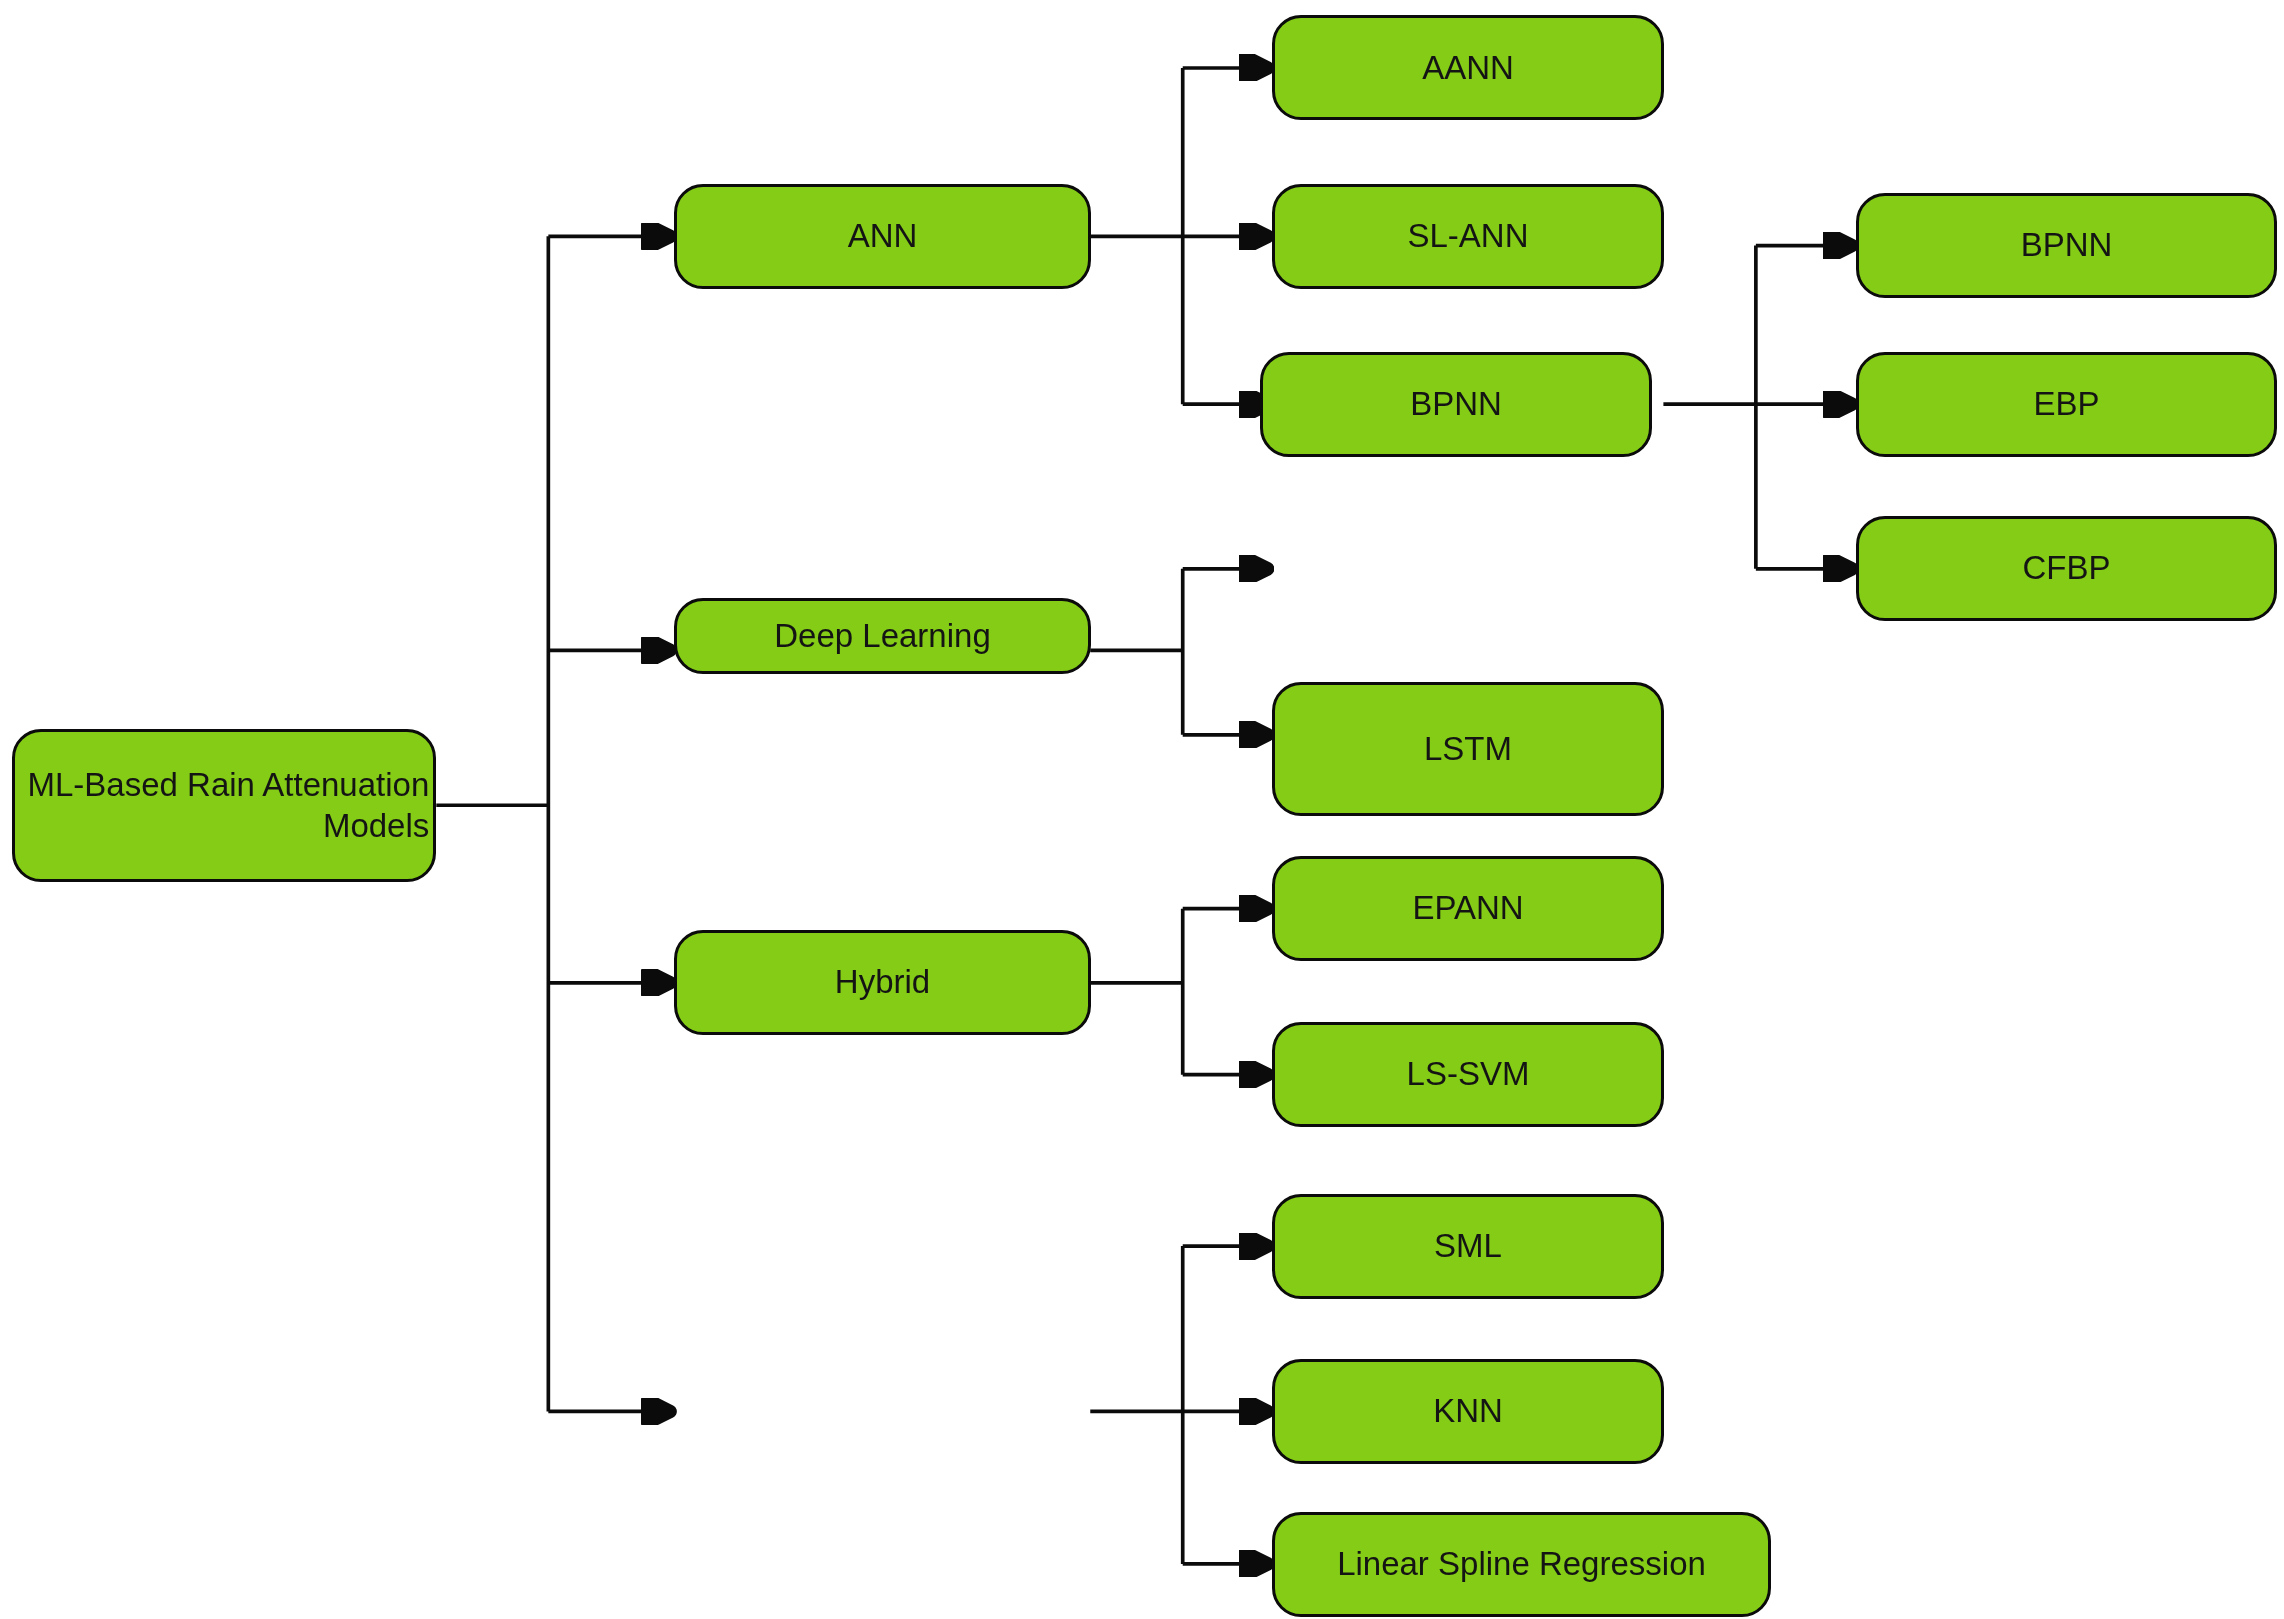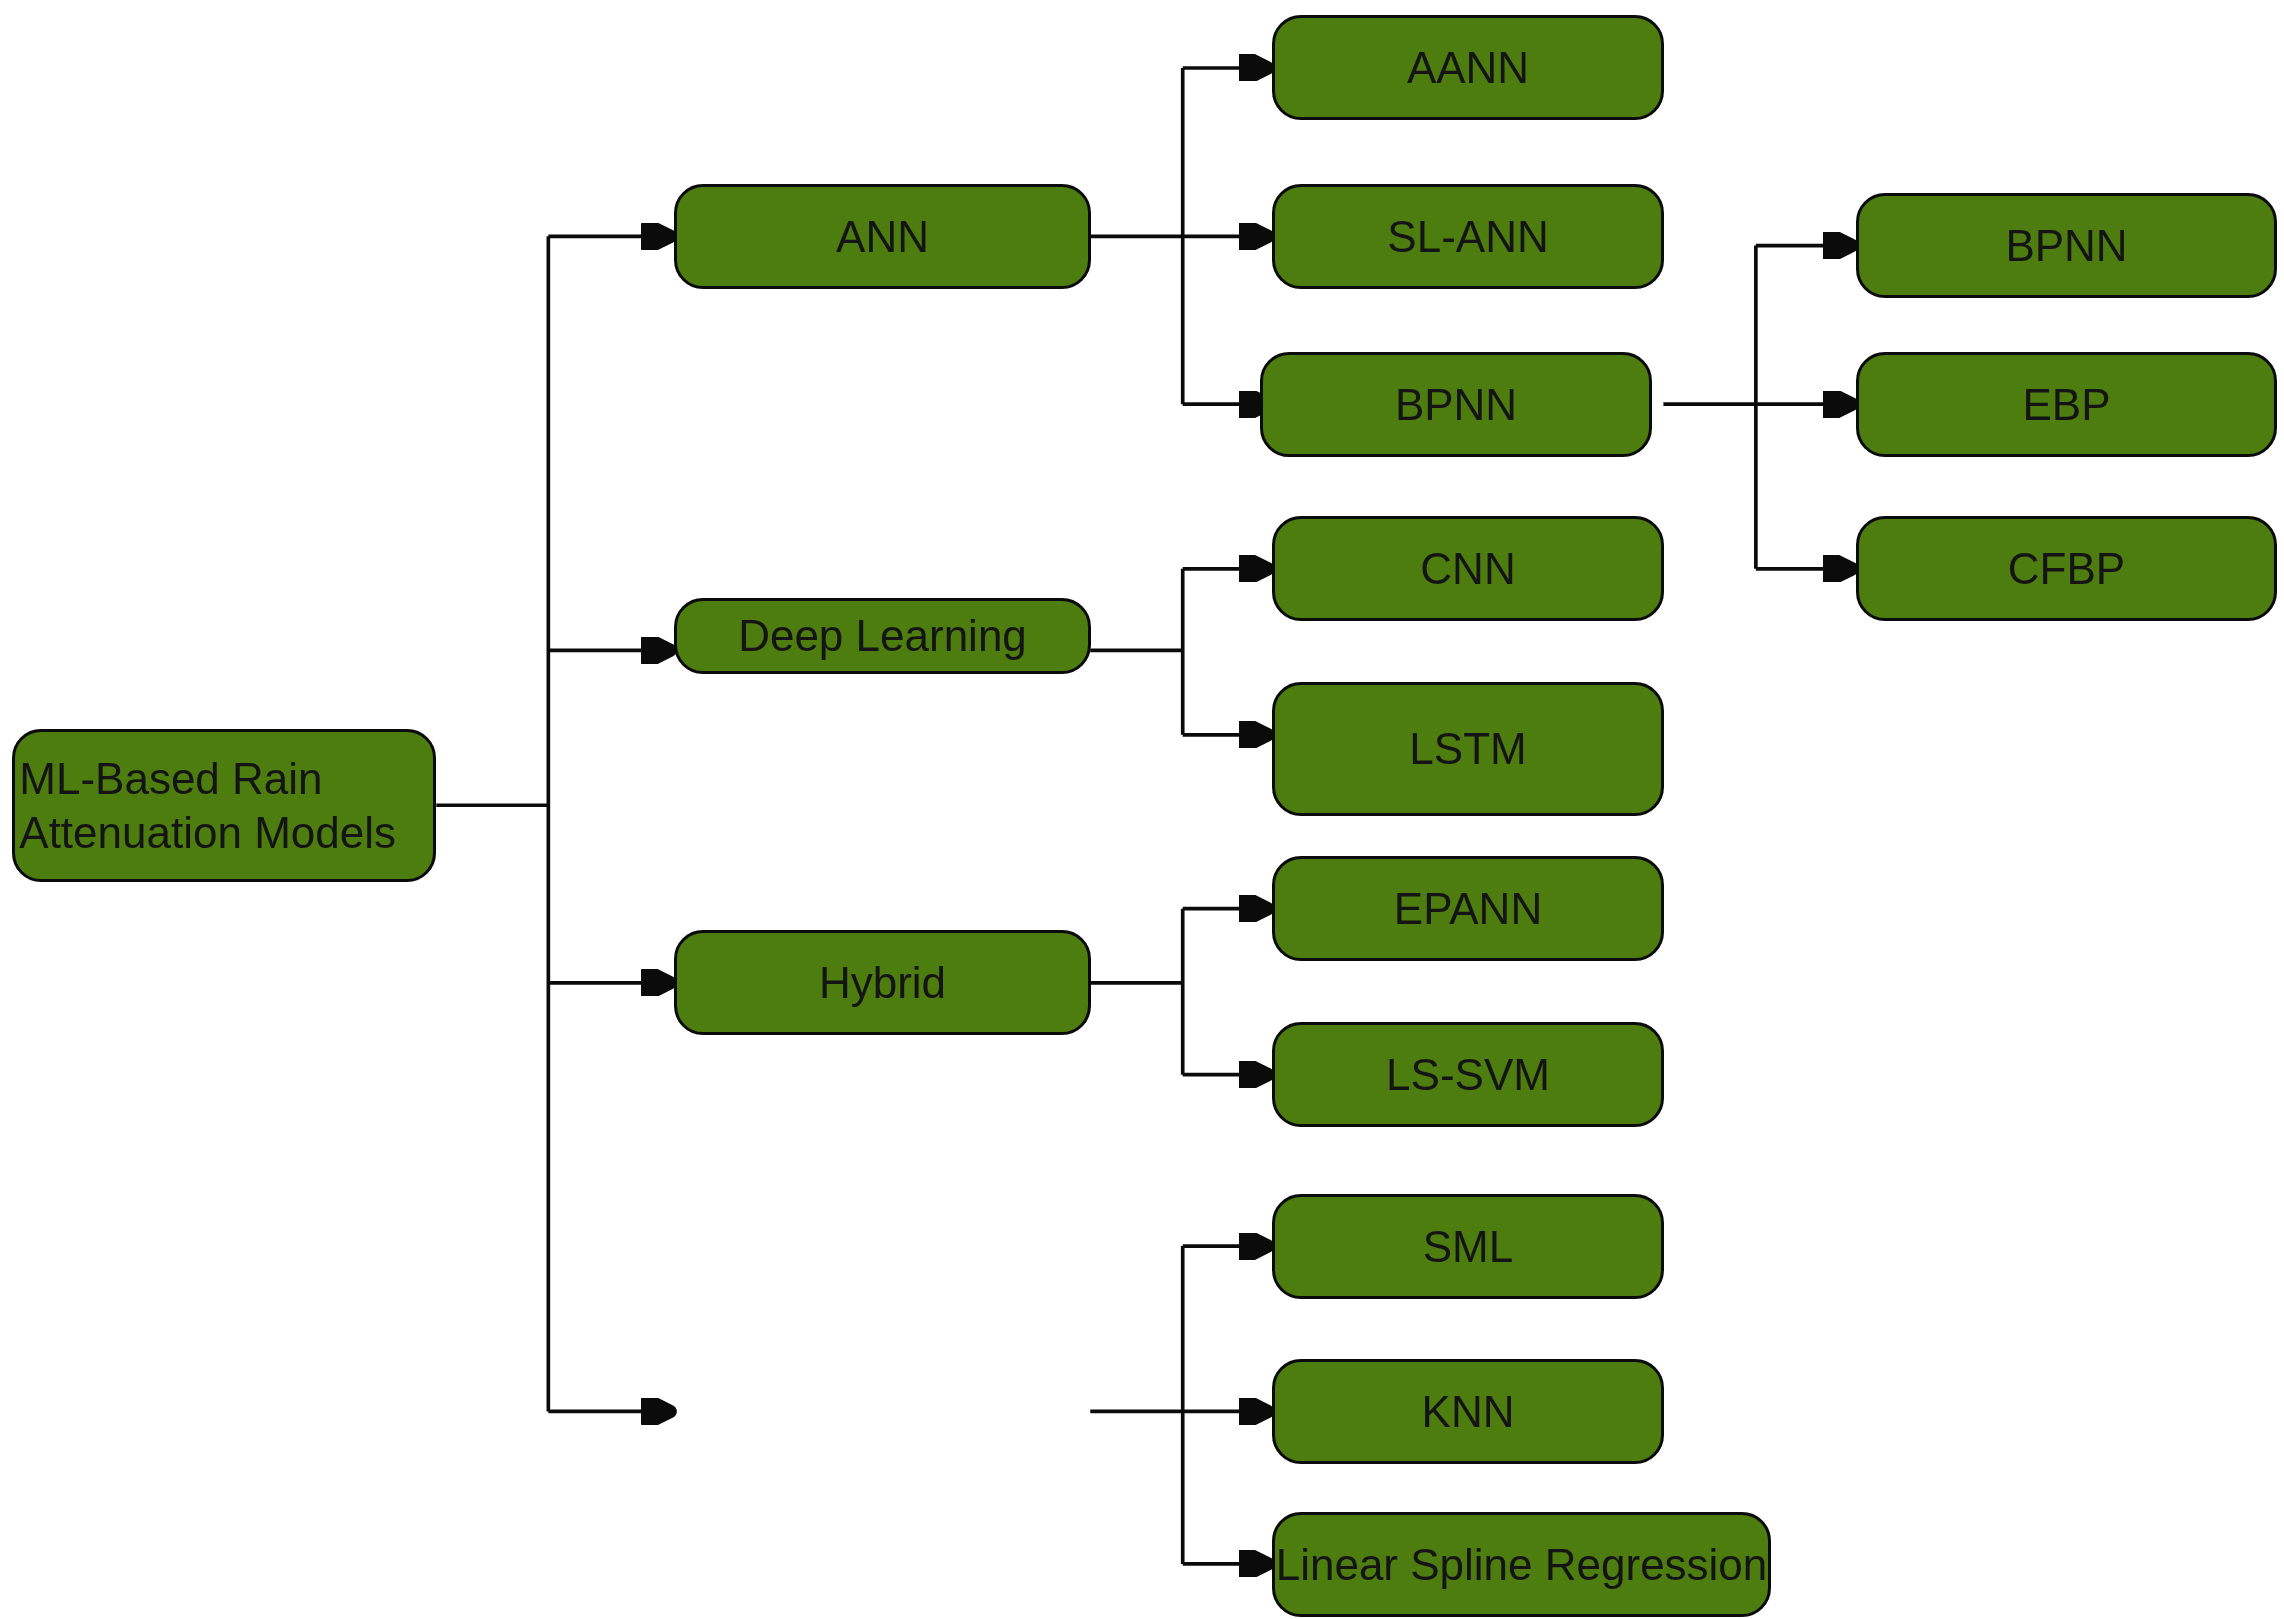--- a/index.html
+++ b/index.html
@@ -26,27 +26,27 @@
     fill: none;
     stroke: #0b0b0b;
     stroke-width: 6;
   }
   .node {
     position: absolute;
     box-sizing: border-box;
     display: flex;
     align-items: center;
     justify-content: center;
-    background: #4d7c0f;
+    background: #84cc16;
     border: 3.7px solid #0b0b0b;
     border-radius: 29px;
     color: #141414;
-    font-size: 44px;
+    font-size: 33px;
     line-height: 1.22;
-    text-align: left;
+    text-align: right;
     padding: 0 14.7px;
     white-space: nowrap;
   }
   .node.wrap {
     white-space: normal;
     padding: 0 4px;
   }
 </style>
 </head>
 <body>
@@ -99,21 +99,20 @@
   <div class="node wrap" style="left:12.3px; top:729px; width:424px; height:153px;">ML-Based Rain Attenuation Models</div>
 
   <div class="node" style="left:674px; top:184px; width:417px; height:105px;">ANN</div>
   <div class="node" style="left:674px; top:598px; width:417px; height:76px;">Deep Learning</div>
   <div class="node" style="left:674px; top:930px; width:417px; height:105px;">Hybrid</div>
 
   <div class="node" style="left:1272px; top:15.3px; width:392px; height:105px;">AANN</div>
   <div class="node" style="left:1272px; top:184px; width:392px; height:105px;">SL-ANN</div>
   <div class="node" style="left:1260px; top:352px; width:392px; height:105px;">BPNN</div>
 
-  <div class="node" style="left:1272px; top:516px; width:392px; height:105px;">CNN</div>
   <div class="node" style="left:1272px; top:682px; width:392px; height:134px;">LSTM</div>
 
   <div class="node" style="left:1272px; top:856px; width:392px; height:105px;">EPANN</div>
   <div class="node" style="left:1272px; top:1022px; width:392px; height:105px;">LS-SVM</div>
 
   <div class="node" style="left:1272px; top:1194px; width:392px; height:105px;">SML</div>
   <div class="node" style="left:1272px; top:1359px; width:392px; height:105px;">KNN</div>
   <div class="node" style="left:1272px; top:1512px; width:499px; height:105px;">Linear Spline Regression</div>
 
   <div class="node" style="left:1856px; top:193px; width:421px; height:105px;">BPNN</div>

